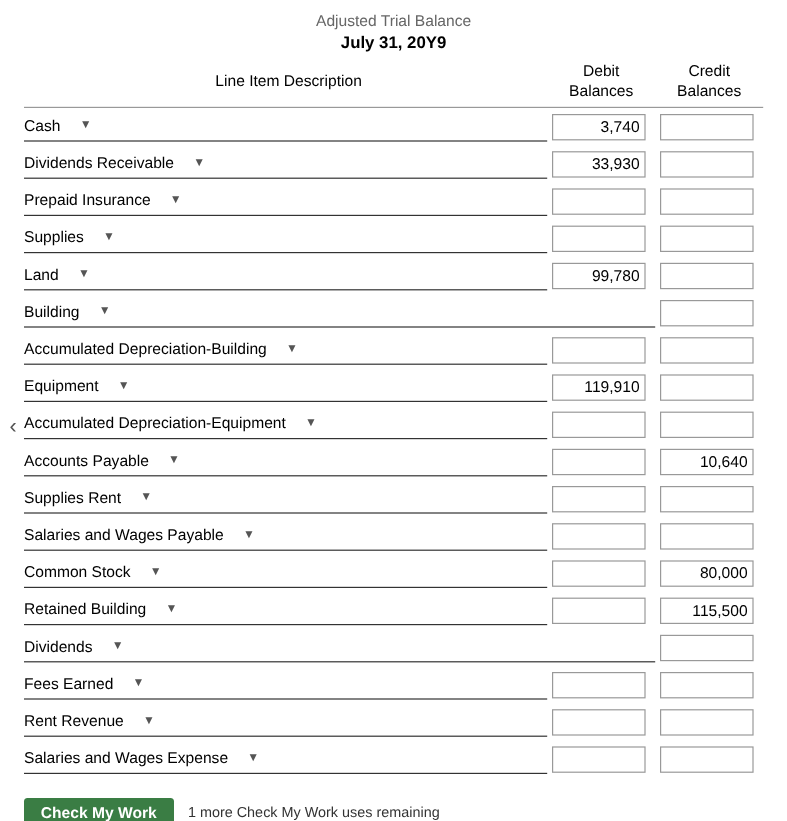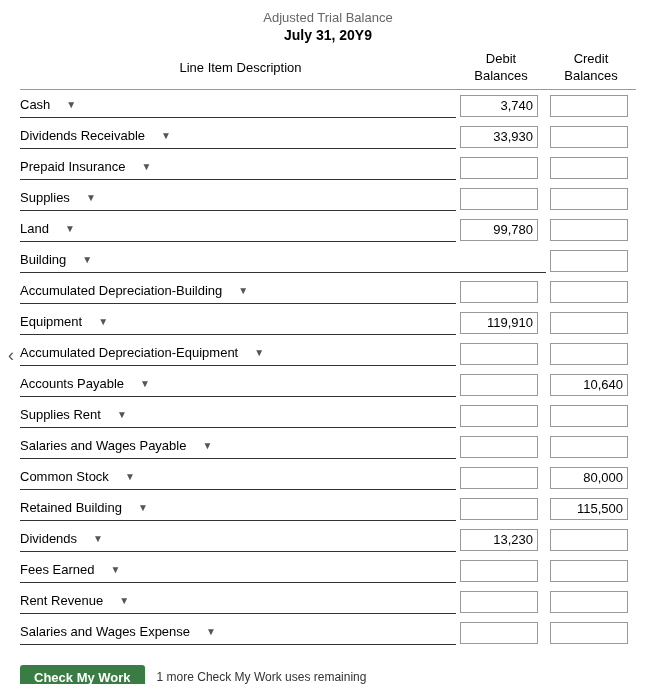--- a/index.html
+++ b/index.html
@@ -315,23 +315,20 @@
         <div class="value-cell">
           <input type="text" class="input-box" value="115,500" style="">
         </div>
       </div>
       <div class="data-row">
         <div class="label-cell">
           <span class="label-text">Dividends</span>
           <span class="dropdown-arrow">▼</span>
         </div>
         <div class="value-cell">
-          <input type="text" class="input-box" value="13,230" style="">
-        </div>
-        <div class="value-cell">
           <input type="text" class="input-box" style="">
         </div>
       </div>
       <div class="data-row">
         <div class="label-cell">
           <span class="label-text">Fees Earned</span>
           <span class="dropdown-arrow">▼</span>
         </div>
         <div class="value-cell">
           <input type="text" class="input-box" style="">

